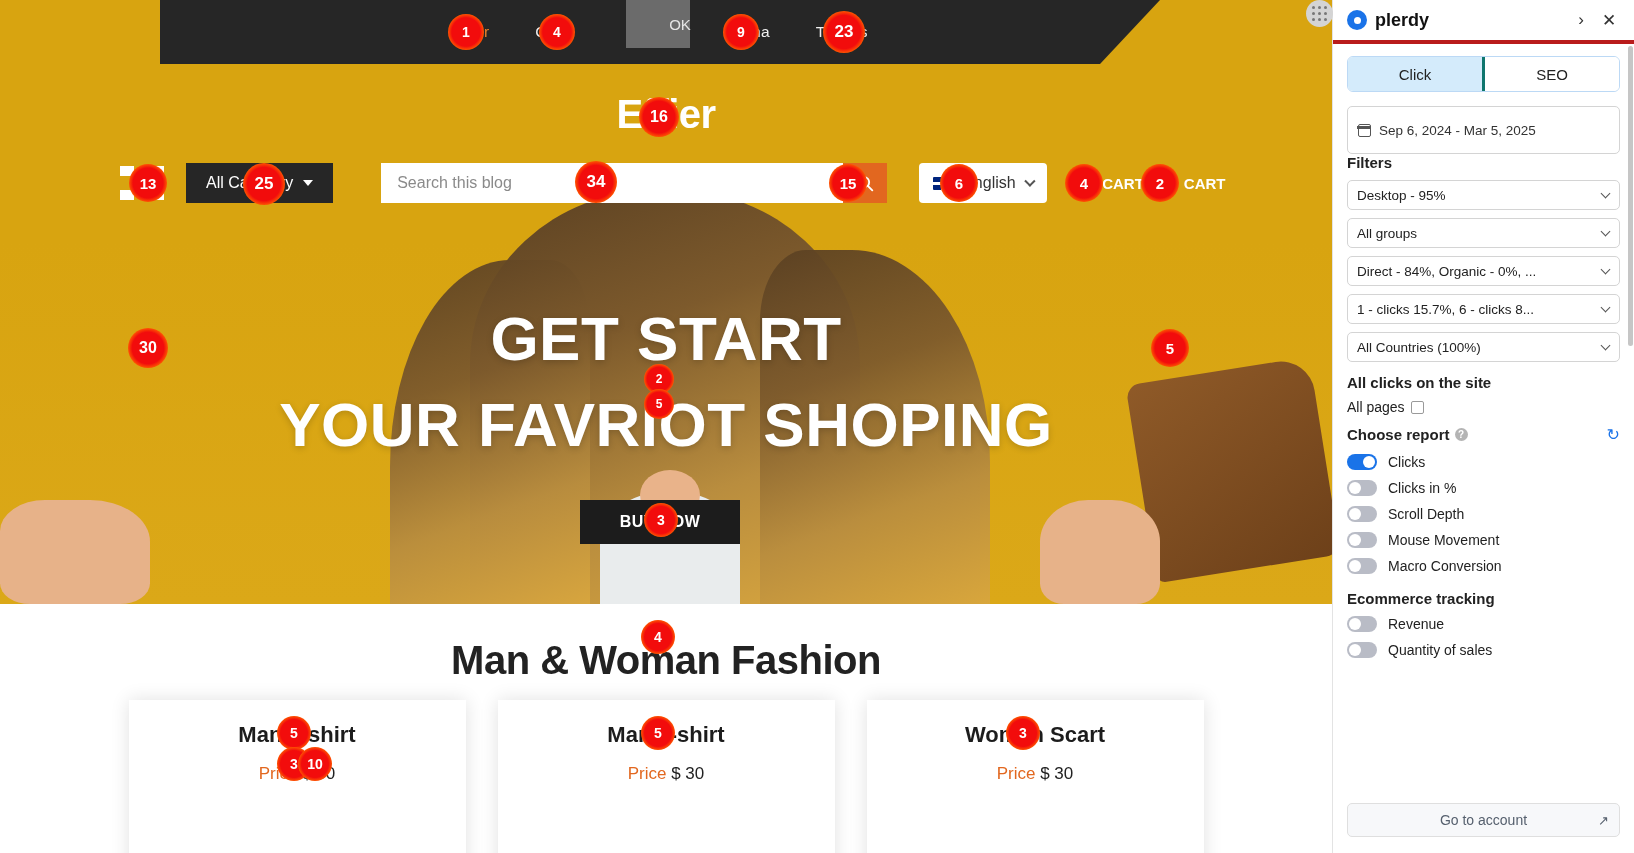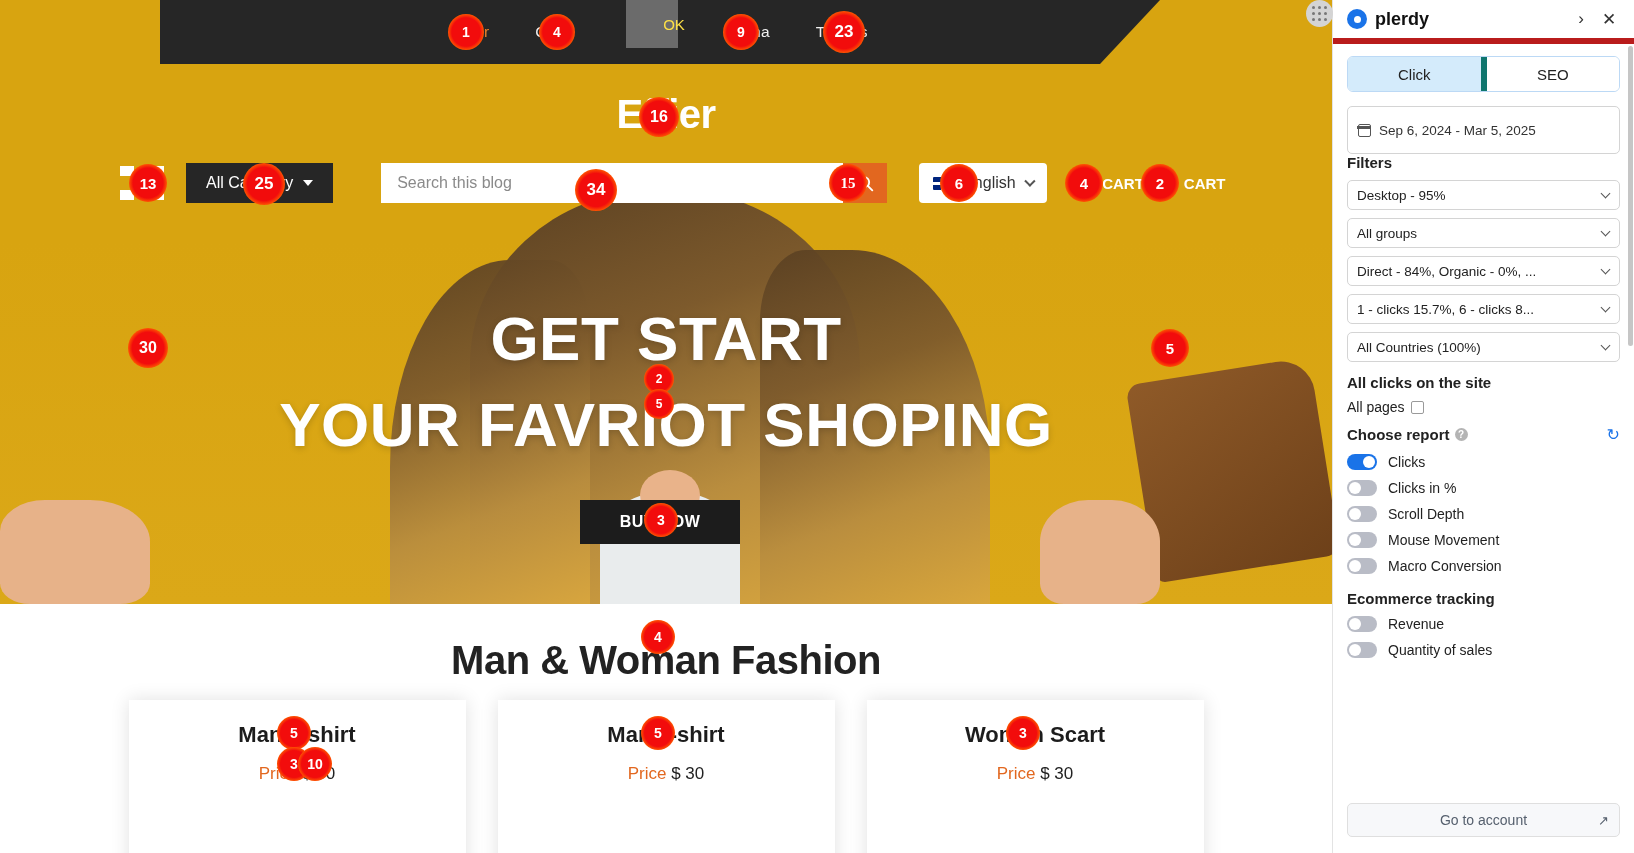--- a/index.html
+++ b/index.html
@@ -150,22 +150,22 @@
     width: 337px; height: 190px; background: #fff;
     box-shadow: 0 0 18px rgba(0,0,0,.12);
     padding-top: 22px; text-align: center;
   }
   .card-title { font-size: 22px; font-weight: bold; color: #1c1c1c; }
   .card-price { margin-top: 16px; font-size: 17px; color: #222; }
   .card-price b { color: #e2671f; font-weight: normal; }
 
   
   #ok-btn {
-    position: absolute; left: 626px; top: 0; width: 52px; height: 48px;
-    background: #6b6b6b; color: #fde047; font-size: 15px;
+    position: absolute; left: 626px; top: 0; width: 64px; height: 48px;
+    background: #6b6b6b; color: #e5e5e5; font-size: 15px;
     display: flex; align-items: center; justify-content: center;
     z-index: 40;
     padding-left: 44px;
   }
   
   #drag-handle {
     position: absolute; left: 1306px; top: 0; width: 27px; height: 27px;
     border-radius: 50%; background: #d4d4d4;
     display: grid; grid-template-columns: repeat(3,3px);
     grid-template-rows: repeat(3,3px); gap: 3px;
@@ -184,21 +184,21 @@
 
   
   #panel {
     position: absolute; right: 0; top: 0; width: 302px; height: 853px;
     background: #fff; border-left: 1px solid #e3e3e3;
     font-size: 14px; color: #222;
     display: flex; flex-direction: column;
   }
   #panel-head {
     height: 44px; display: flex; align-items: center;
-    padding: 8px 14px; border-bottom: 6px solid #b91c1c;
+    padding: 8px 14px; border-bottom: 4px solid #b91c1c;
   }
   #plerdy-logo-mark {
     width: 20px; height: 20px; border-radius: 50%;
     background: #1a73e8; margin-right: 8px; position: relative;
     display:flex;align-items:center;justify-content:center;
   }
   #plerdy-logo-mark::after {
     content:""; width: 7px; height: 7px; border-radius: 50%; background: #fff;
   }
   #plerdy-name { font-size: 18px; font-weight: bold; color: #111; }
@@ -210,21 +210,21 @@
   #panel-body { flex: 1; overflow: hidden; padding: 12px 14px 0; }
 
   #tabs {
     display: flex; border: 1px solid #bcd9f5; border-radius: 6px;
     overflow: hidden; height: 36px; margin-bottom: 14px;
   }
   .tab {
     flex: 1; display: flex; align-items: center; justify-content: center;
     font-size: 15px; color: #222; background: #fff;
   }
-  .tab.active { background: #d4ebfb; border-right: 6px solid #0f766e; }
+  .tab.active { background: #d4ebfb; border-right: 3px solid #0f766e; }
 
   #daterange {
     height: 48px; border: 1px solid #d4d4d4; border-radius: 5px;
     display: flex; align-items: center; gap: 8px; padding: 0 10px;
     font-size: 13.5px; color: #333; 
   }
   .cal-ico {
     width: 13px; height: 13px; border: 1.6px solid #555; border-radius: 2px;
     position: relative; flex: 0 0 auto;
   }
@@ -403,22 +403,22 @@
     </div>
 
     <div id="heatmap-layer">
         <div class="hm" style="left: 448px; top: 14px; width: 36px; height: 36px; font-size: 14px;">1</div>
         <div class="hm" style="left: 539px; top: 14px; width: 36px; height: 36px; font-size: 14px;">4</div>
         <div class="hm" style="left: 723px; top: 14px; width: 36px; height: 36px; font-size: 14px;">9</div>
         <div class="hm" style="left: 823px; top: 11px; width: 42px; height: 42px; font-size: 17px;">23</div>
         <div class="hm" style="left: 639px; top: 97px; width: 40px; height: 40px; font-size: 16px;">16</div>
         <div class="hm" style="left: 129px; top: 164px; width: 38px; height: 38px; font-size: 15px;">13</div>
         <div class="hm" style="left: 243px; top: 163px; width: 42px; height: 42px; font-size: 17px;">25</div>
-        <div class="hm" style="left: 575px; top: 169px; width: 42px; height: 42px; font-size: 17px;">34</div>
-        <div class="hm" style="left: 829px; top: 164px; width: 38px; height: 38px; font-size: 15px; font-family: Liberation Serif, serif;">15</div>
+        <div class="hm" style="left: 575px; top: 161px; width: 42px; height: 42px; font-size: 17px;">34</div>
+        <div class="hm" style="left: 829px; top: 164px; width: 38px; height: 38px; font-size: 15px;">15</div>
         <div class="hm" style="left: 940px; top: 164px; width: 38px; height: 38px; font-size: 15px;">6</div>
         <div class="hm" style="left: 1065px; top: 164px; width: 38px; height: 38px; font-size: 15px;">4</div>
         <div class="hm" style="left: 1141px; top: 164px; width: 38px; height: 38px; font-size: 15px;">2</div>
         <div class="hm" style="left: 128px; top: 328px; width: 40px; height: 40px; font-size: 16px;">30</div>
         <div class="hm" style="left: 1151px; top: 329px; width: 38px; height: 38px; font-size: 15px;">5</div>
         <div class="hm" style="left: 644px; top: 364px; width: 30px; height: 30px; font-size: 12px;">2</div>
         <div class="hm" style="left: 644px; top: 389px; width: 30px; height: 30px; font-size: 12px;">5</div>
         <div class="hm" style="left: 644px; top: 503px; width: 34px; height: 34px; font-size: 14px;">3</div>
         <div class="hm" style="left: 641px; top: 620px; width: 34px; height: 34px; font-size: 14px;">4</div>
         <div class="hm" style="left: 277px; top: 716px; width: 34px; height: 34px; font-size: 14px;">5</div>

